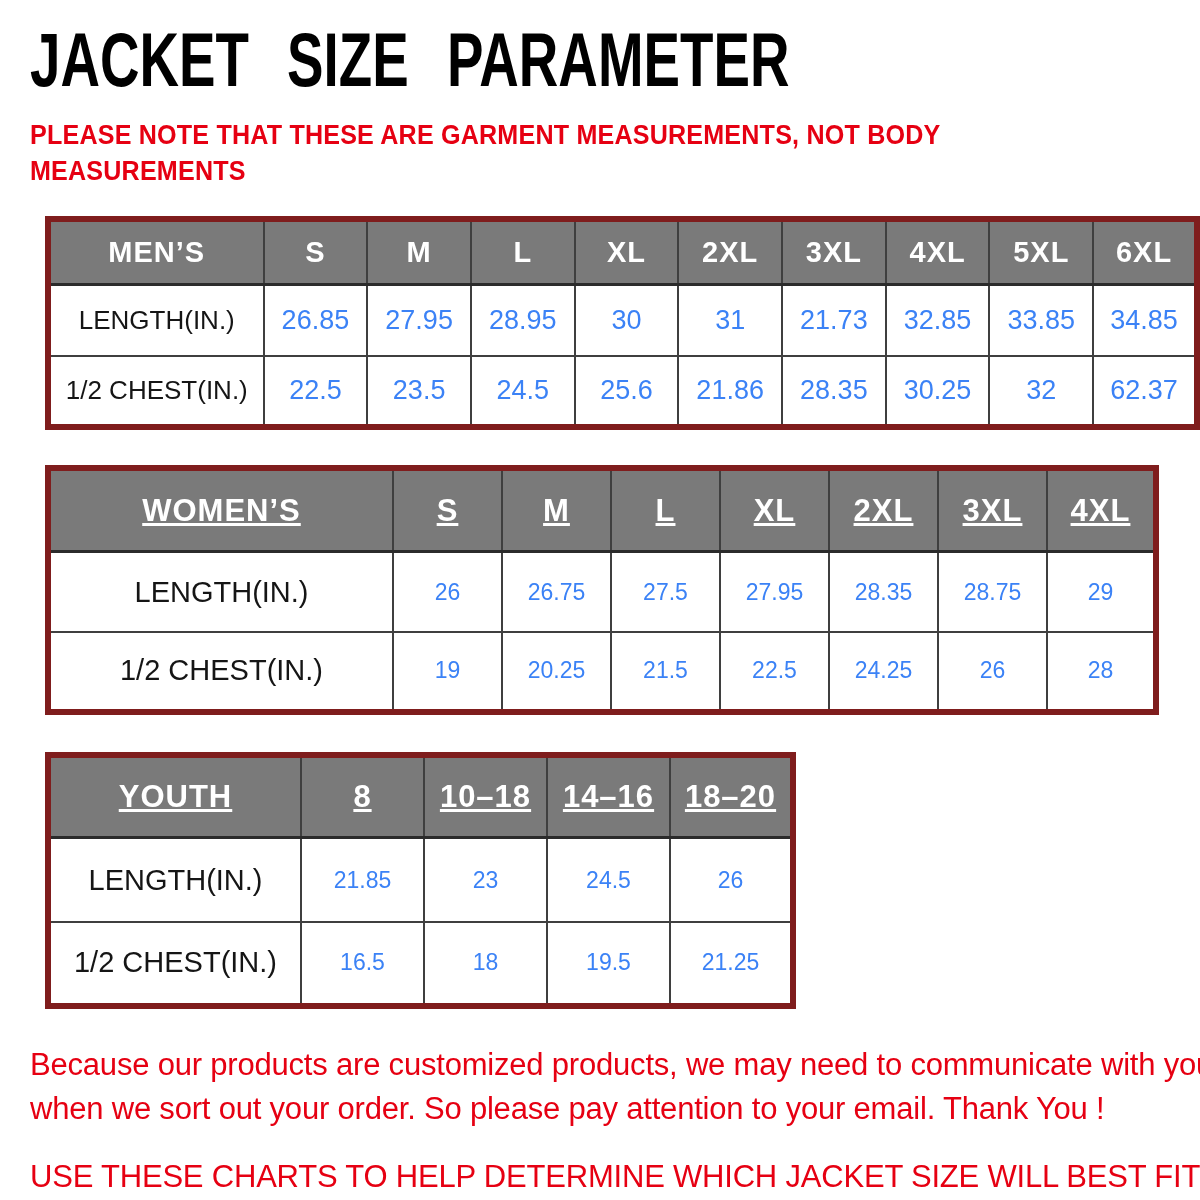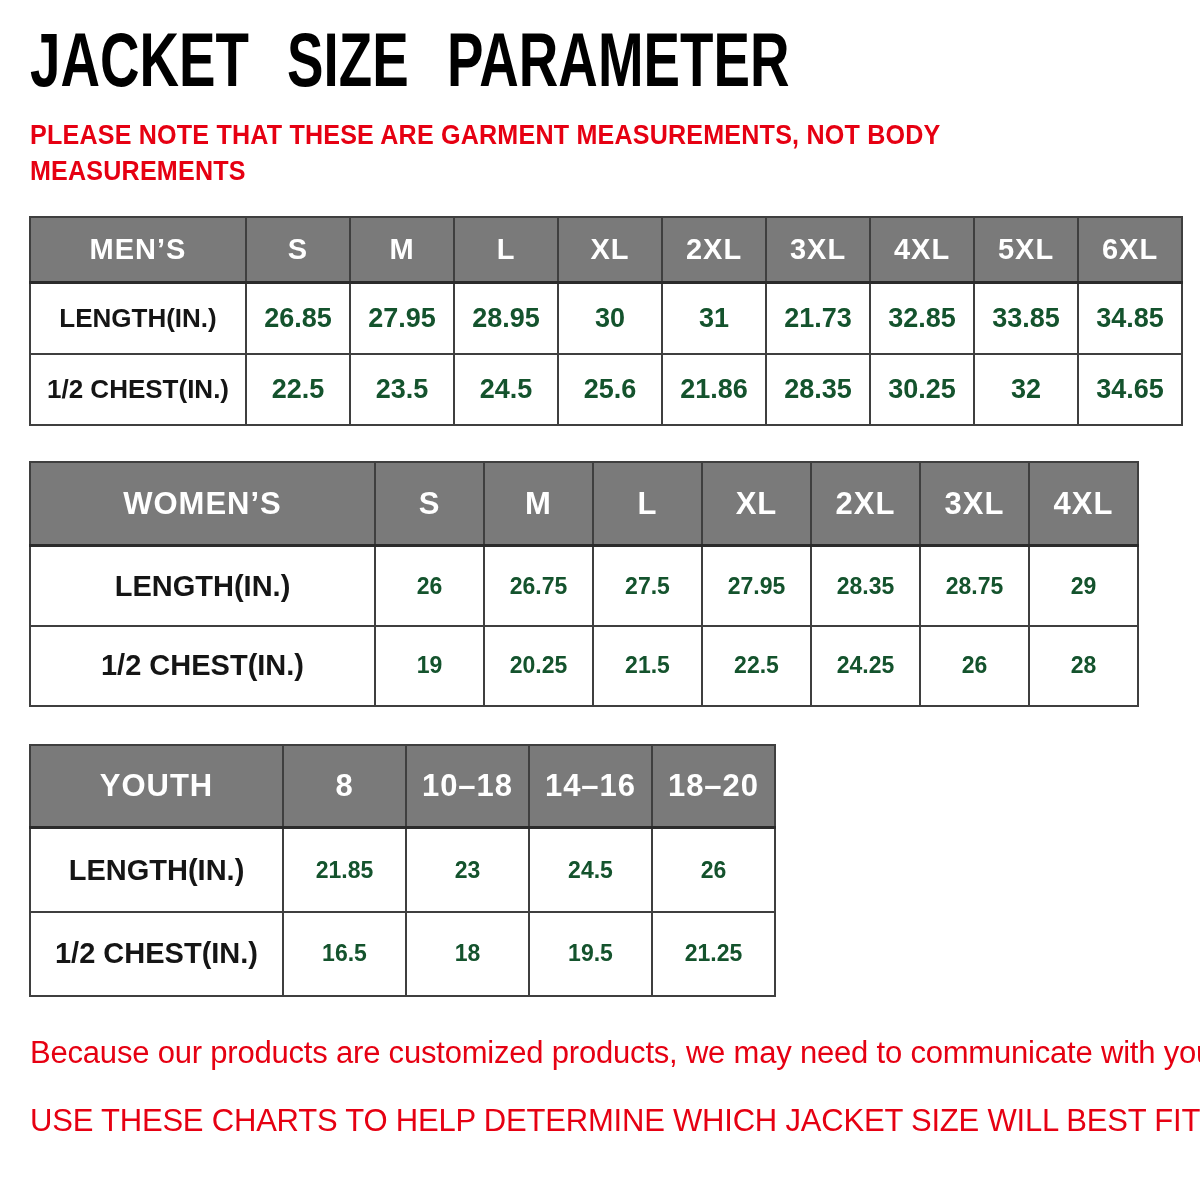--- a/index.html
+++ b/index.html
@@ -26,39 +26,39 @@
     transform:scaleX(0.93);transform-origin:left top;
     white-space:nowrap;
   }
 
   
   .table-wrap{margin-left:29px;}
   .table-wrap.men{margin-top:26px;}
   .table-wrap.women{margin-top:35px;}
   .table-wrap.youth{margin-top:37px;}
 
-  table{border-collapse:collapse;border:1px solid #7f1d1d;table-layout:fixed;}
+  table{border-collapse:collapse;border:6px solid #7f1d1d;table-layout:fixed;margin-left:16px;}
   th,td{border:2px solid #3f3f3f;text-align:center;vertical-align:middle;padding:0;}
   thead th{
     background:#7a7a7a;color:#ffffff;font-weight:bold;
     border-bottom:3px solid #2b2b2b;letter-spacing:1px;
   }
-  tbody td.label{font-weight:bold;color:#151515;}
-  tbody td.val{font-weight:bold;color:#14532d;}
+  tbody td.label{font-weight:normal;color:#151515;}
+  tbody td.val{font-weight:normal;color:#3b82f6;}
 
   .men  col.label-col{width:216px;} .men  col.size-col{width:104px;}
   .women col.label-col{width:345px;} .women col.size-col{width:109px;}
   .youth col.label-col{width:253px;} .youth col.size-col{width:123px;}
 
   .men  thead tr{height:66px;} .men  tbody tr{height:71px;}
   .women thead tr{height:84px;} .women tbody tr{height:80px;}
   .youth thead tr{height:83px;} .youth tbody tr{height:84px;}
 
   .men thead th{font-size:29px;}
-  .women thead th,.youth thead th{font-size:31px;}
+  .women thead th,.youth thead th{font-size:31px;text-decoration:underline;}
   .men tbody td{font-size:27px;}
   .women tbody td,.youth tbody td{font-size:23px;}
   .men tbody td.label{font-size:26px;}
   .women tbody td.label,.youth tbody td.label{font-size:29px;}
 
   
   .footer{margin:34px 0 0 30px;color:#e60012;}
   .footer .p1 div{
     font-size:31px;line-height:44px;letter-spacing:-0.2px;
     white-space:nowrap;
@@ -123,21 +123,21 @@
           <tr>
             <td class="label">1/2 CHEST(IN.)</td>
             <td class="val">22.5</td>
             <td class="val">23.5</td>
             <td class="val">24.5</td>
             <td class="val">25.6</td>
             <td class="val">21.86</td>
             <td class="val">28.35</td>
             <td class="val">30.25</td>
             <td class="val">32</td>
-            <td class="val">34.65</td>
+            <td class="val">62.37</td>
           </tr>
         </tbody>
       </table>
     </div>
   <div class="table-wrap women">
       <table>
         <colgroup>
           <col class="label-col">
           <col class="size-col">
           <col class="size-col">
@@ -216,17 +216,18 @@
             <td class="val">19.5</td>
             <td class="val">21.25</td>
           </tr>
         </tbody>
       </table>
     </div>
 
   <div class="footer">
     <div class="p1">
       <div>Because our products are customized products, we may need to communicate with you</div>
+      <div>when we sort out your order. So please pay attention to your email. Thank You !</div>
     </div>
     <div class="p2">USE THESE CHARTS TO HELP DETERMINE WHICH JACKET SIZE WILL BEST FIT YOU.</div>
   </div>
 
 </div>
 
 </body></html>

